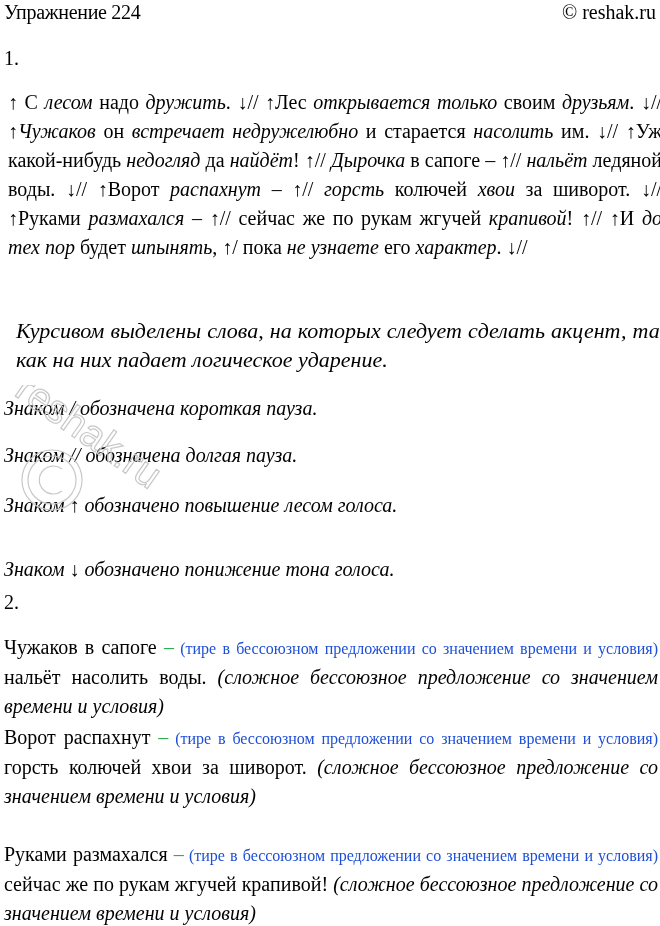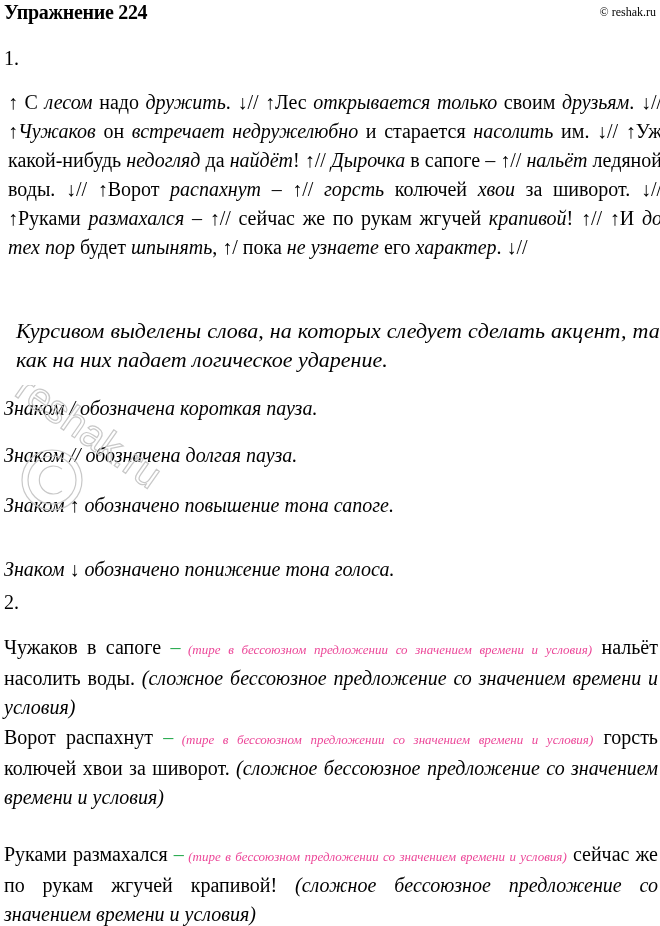--- a/index.html
+++ b/index.html
@@ -1,52 +1,52 @@
 <!DOCTYPE html>
 <html><head>
 <meta charset="utf-8">
 <style>
   html, body { margin:0; padding:0; background:#ffffff; }
   body { width:660px; height:926px; position:relative; overflow:hidden;
          font-family:"Liberation Serif", "DejaVu Serif", serif; color:#000; }
   .header { position:absolute; left:4px; right:4px; top:0; height:26px;
             display:flex; justify-content:space-between; align-items:flex-start; }
-  .title { font-weight:bold; font-size:20px; line-height:24px; letter-spacing:-0.3px; }
-  .site { font-size:12px; line-height:24px; }
+  .title { font-weight:normal; font-size:20px; line-height:24px; letter-spacing:-0.3px; }
+  .site { font-size:20px; line-height:24px; }
   .num { position:absolute; left:4px; font-size:20px; line-height:24px; }
   .para { position:absolute; left:8px; width:654px; font-size:20px; line-height:29px;
           text-align:justify; text-align-last:left; }
   .para i { font-style:italic; }
   .note { position:absolute; left:16px; width:654px; font-size:22px; line-height:29px;
           font-style:italic; text-align:justify; text-align-last:left; }
   .legend-line { position:absolute; left:4px; font-size:20px; font-style:italic; line-height:24px; }
   .ex { position:absolute; left:4px; width:654px; font-size:20px; line-height:29px;
         text-align:justify; text-align-last:left; }
   .dash { color:#22a84a; }
-  .anno { color:#ec4899; font-style:italic; font-size:13px; }
+  .anno { color:#1d4ed8; font-size:16px; }
   .concl { font-style:italic; }
   .watermark { position:absolute; left:0; top:385px; width:180px; height:140px; pointer-events:none; }
 </style>
 </head>
 <body>
 
 <div class="header">
   <span class="title">Упражнение 224</span>
   <span class="site">© reshak.ru</span>
 </div>
 
 <div class="num" style="top:46px;">1.</div>
 
 <div class="para" id="para1" style="top:88px;"><span>↑ С </span><i>лесом</i><span> надо </span><i>дружить</i><span>. ↓// ↑Лес </span><i>открывается только</i><span> своим </span><i>друзьям</i><span>. ↓// ↑</span><i>Чужаков</i><span> он </span><i>встречает недружелюбно</i><span> и старается </span><i>насолить</i><span> им. ↓// ↑Уж какой-нибудь </span><i>недогляд</i><span> да </span><i>найдёт</i><span>! ↑// </span><i>Дырочка</i><span> в сапоге – ↑// </span><i>нальёт</i><span> ледяной воды. ↓// ↑Ворот </span><i>распахнут</i><span> – ↑// </span><i>горсть</i><span> колючей </span><i>хвои</i><span> за шиворот. ↓// ↑Руками </span><i>размахался</i><span> – ↑// </span><span>сейчас же по рукам жгучей </span><i>крапивой</i><span>! ↑// ↑И </span><i>до тех пор</i><span> будет </span><i>шпынять</i><span>, ↑/ пока </span><i>не узнаете</i><span> его </span><i>характер</i><span>. ↓//</span></div>
 
 <div class="note" style="top:316px;">Курсивом выделены слова, на которых следует сделать акцент, так как на них падает логическое ударение.</div>
 
 <div class="legend-line" style="top:396px;text-align:right;">Знаком / обозначена короткая пауза.</div>
 <div class="legend-line" style="top:443px;">Знаком // обозначена долгая пауза.</div>
-<div class="legend-line" style="top:493px;">Знаком ↑ обозначено повышение тона сапоге.</div>
+<div class="legend-line" style="top:493px;">Знаком ↑ обозначено повышение лесом голоса.</div>
 <div class="legend-line" style="top:557px;">Знаком ↓ обозначено понижение тона голоса.</div>
 
 <svg class="watermark" viewBox="0 0 180 140">
   <g fill="none" stroke="#c8c8c8" stroke-width="1.2">
     <circle cx="52" cy="95" r="30"></circle>
     <circle cx="52" cy="95" r="24"></circle>
     <path d="M62 84 A14 14 0 1 0 62 106"></path>
     <text x="4" y="42" font-family="Liberation Sans, sans-serif" font-size="40" transform="rotate(35 60 40)">reshak.ru</text>
   </g>
 </svg>

